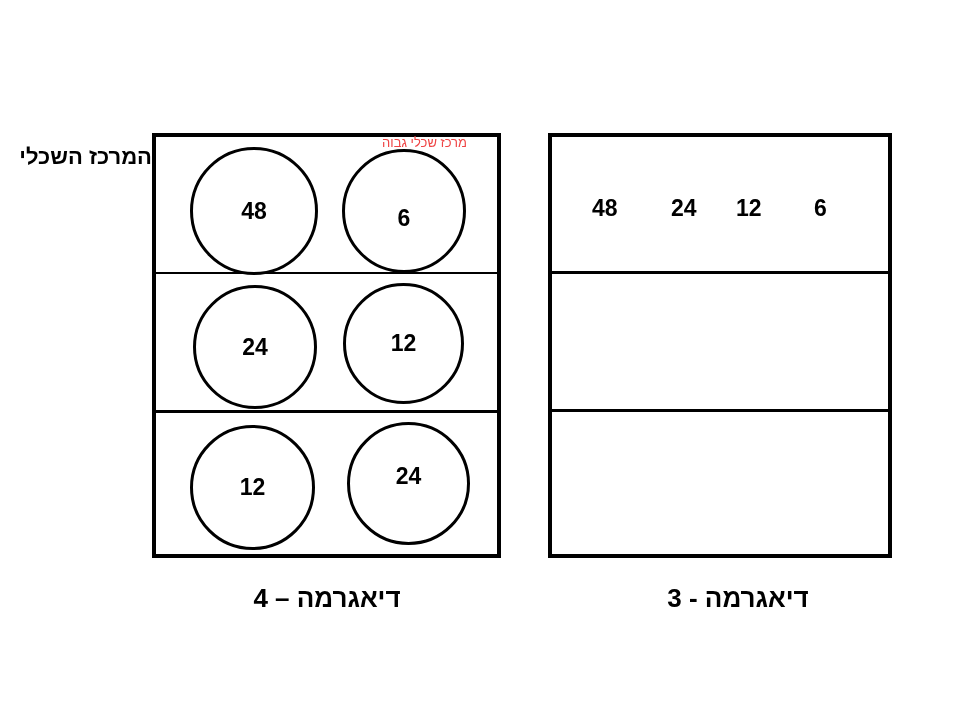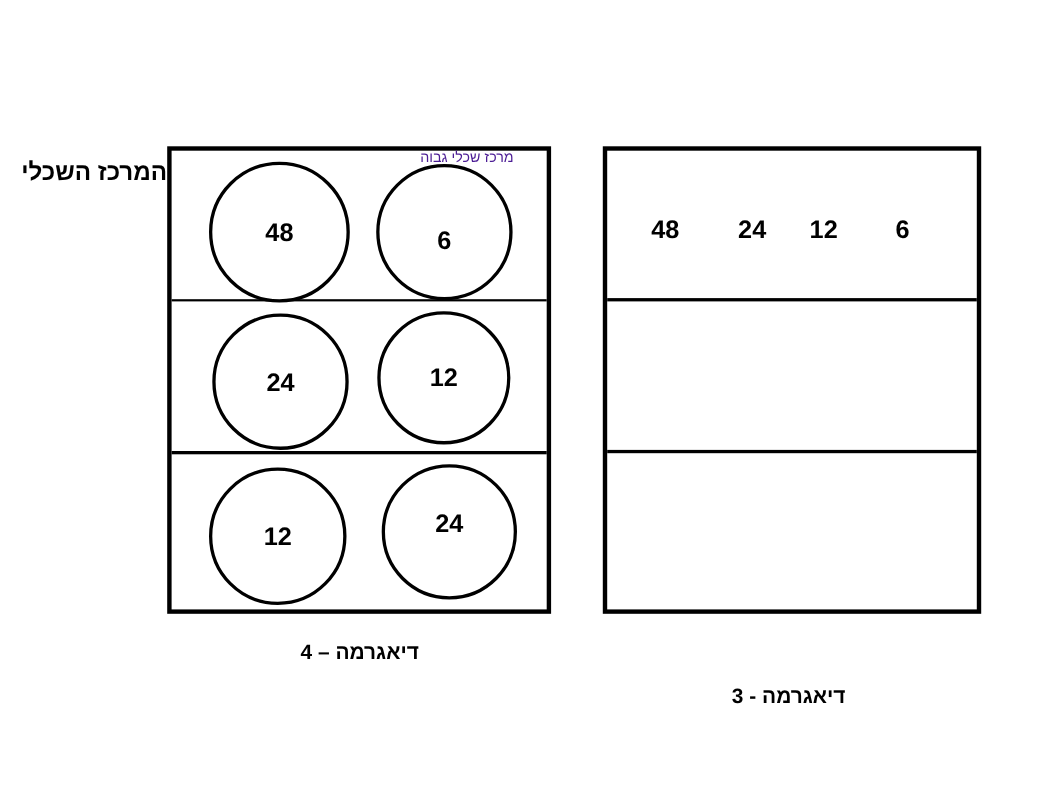--- a/index.html
+++ b/index.html
@@ -93,21 +93,21 @@
 
   
   .panel-note {
     position: absolute;
     top: -2px;
     right: 30px;
     direction: rtl;
     font-size: 13px;
     font-weight: normal;
     white-space: nowrap;
-    color: #4c1d95;
+    color: #ef4444;
     z-index: 5;
   }
 
   
   .num-row {
     position: absolute;
     top: 58px;
     left: 40px;
     width: 265px;
     height: 30px;
@@ -120,25 +120,25 @@
     white-space: nowrap;
   }
 
   
   .caption {
     position: absolute;
     top: 583px;
     text-align: center;
     direction: rtl;
     font-weight: bold;
-    font-size: 19px;
+    font-size: 26px;
     white-space: nowrap;
   }
   .caption-left  { left: 207px; width: 240px; }
-  .caption-right { left: 597px; width: 240px; margin-top: 40px; }
+  .caption-right { left: 618px; width: 240px; }
 </style>
 </head>
 <body>
 
 <div class="canvas">
 
   <div class="side-label">
     <span class="ln">המרכז השכלי</span>
   </div>
 

